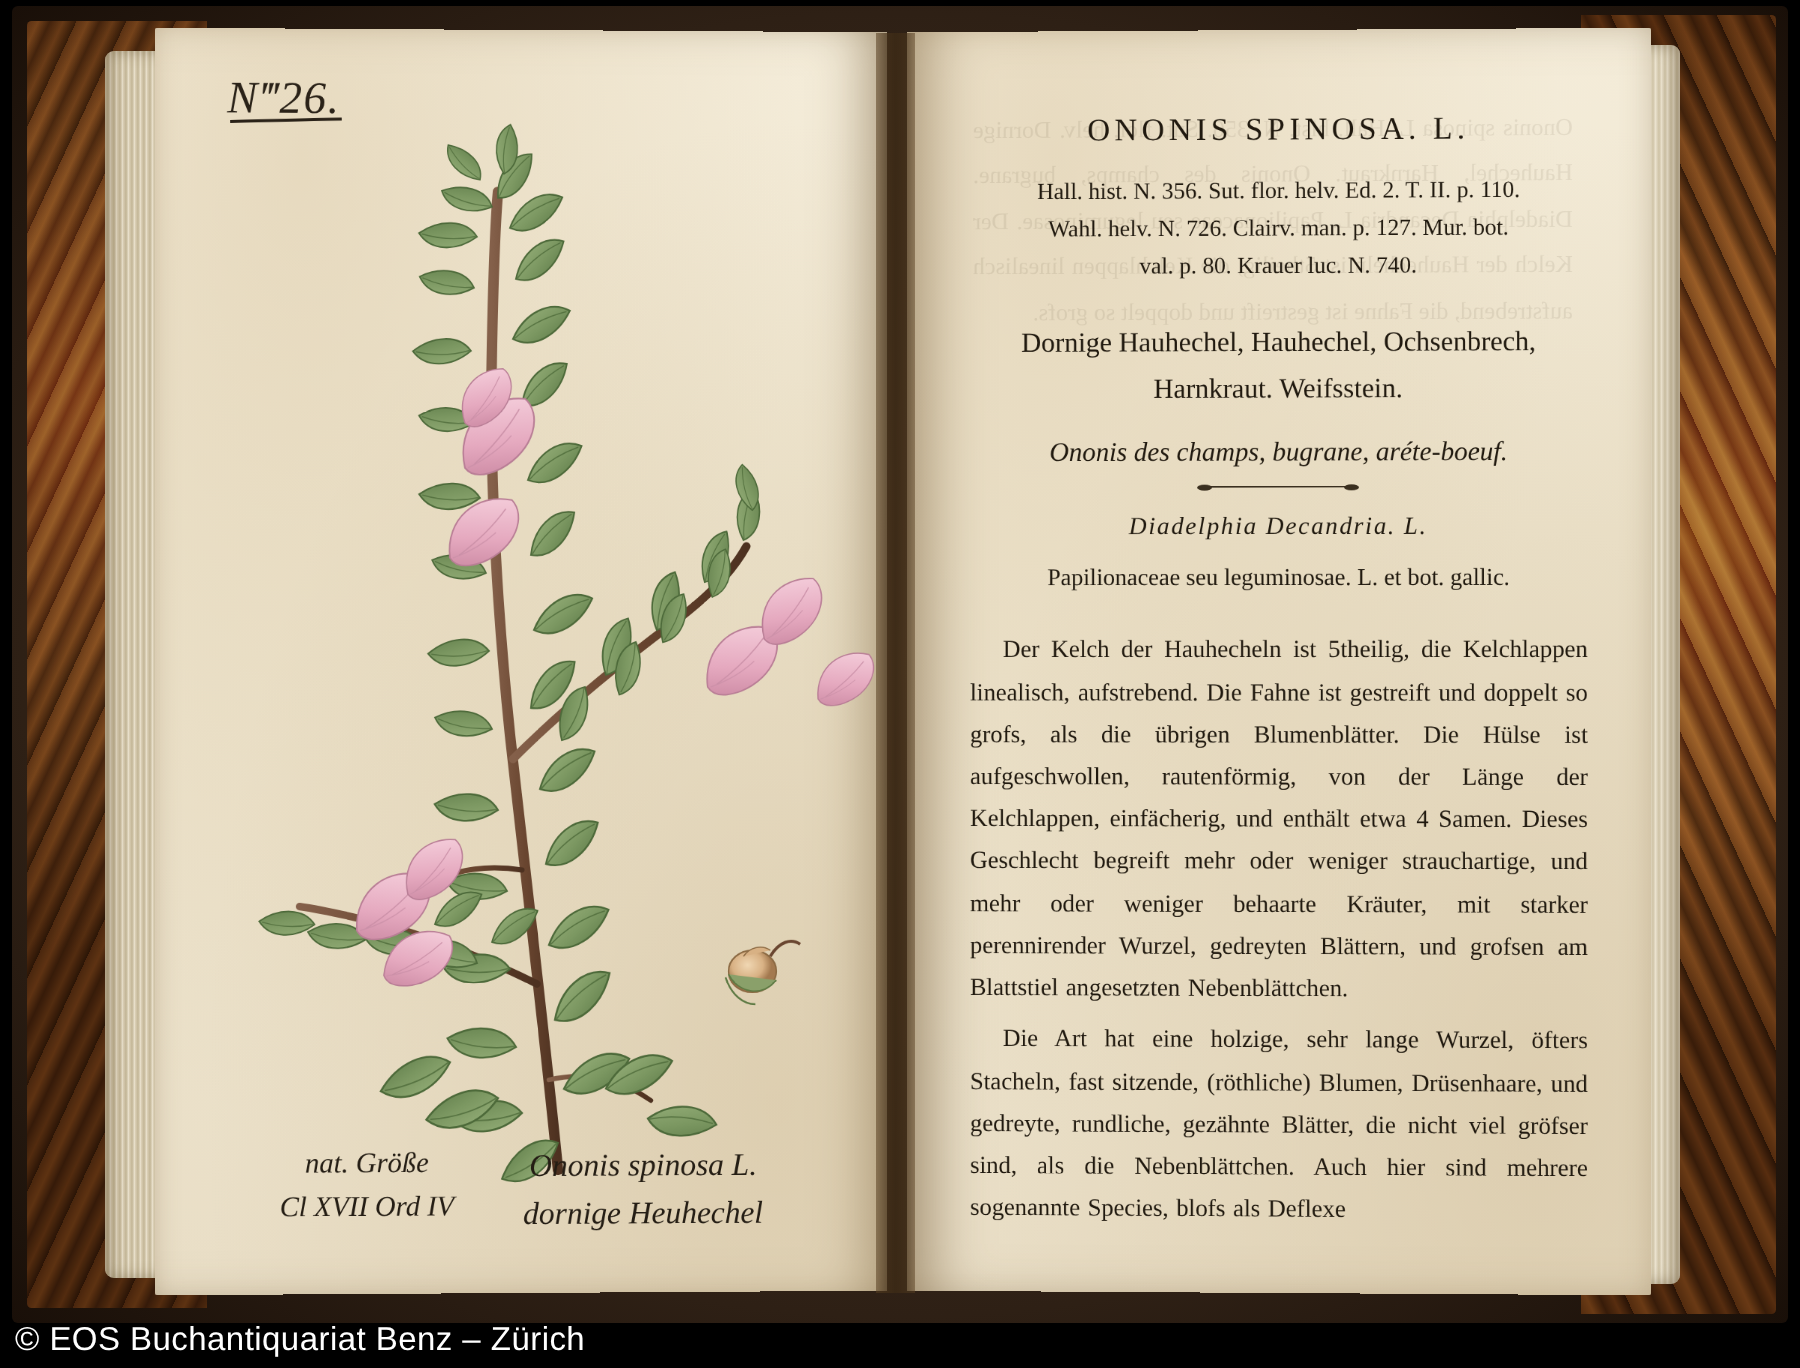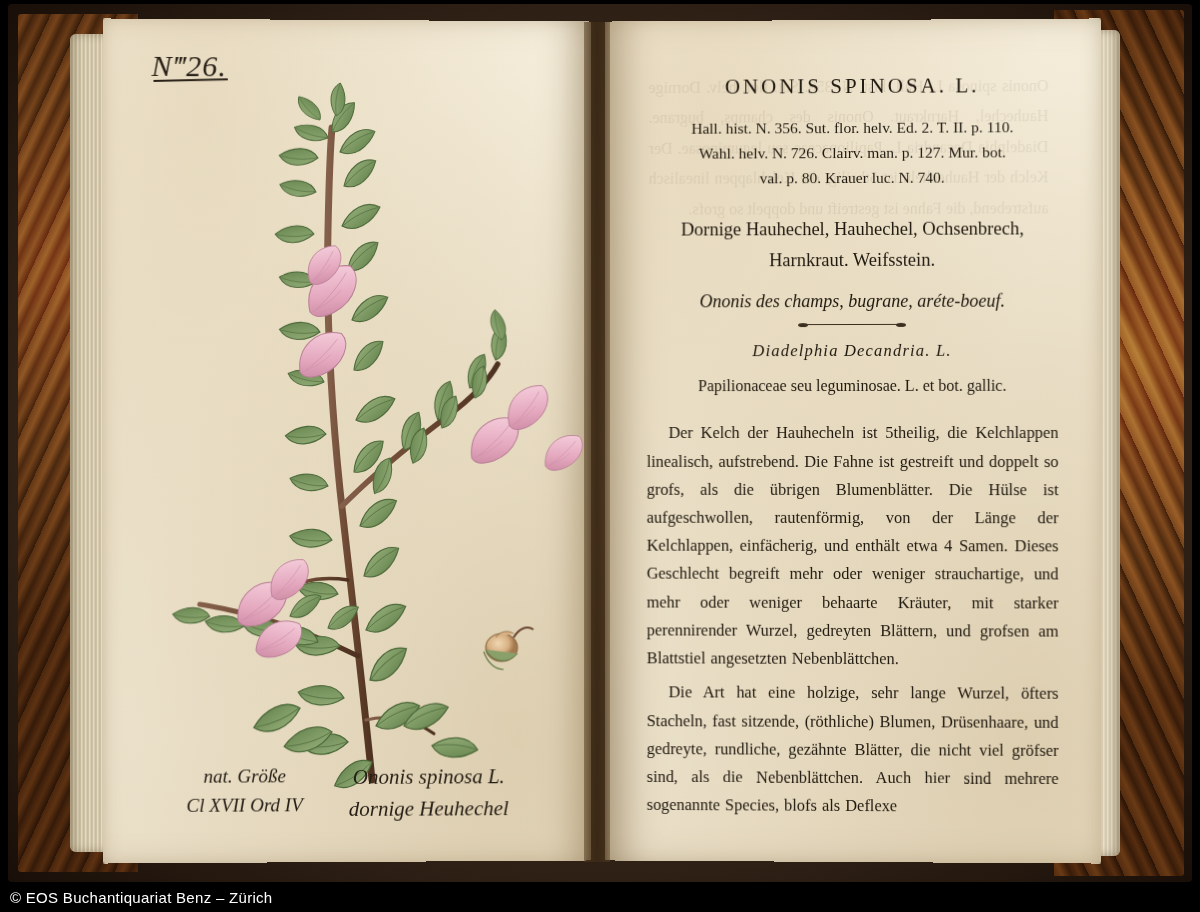--- a/index.html
+++ b/index.html
@@ -217,21 +217,21 @@
     color: #3a2d18;
     pointer-events: none;
     text-align: justify;
   }
 
   
   .watermark {
     position: absolute;
     left: 10px; bottom: 6px;
     font-family: "Liberation Sans", sans-serif;
-    font-size: 15px;
+    font-size: 22px;
     color: #ffffff;
     letter-spacing: .3px;
   }
 </style>
 </head>
 <body>
 
 <div id="stage">
 
   <div class="book">

